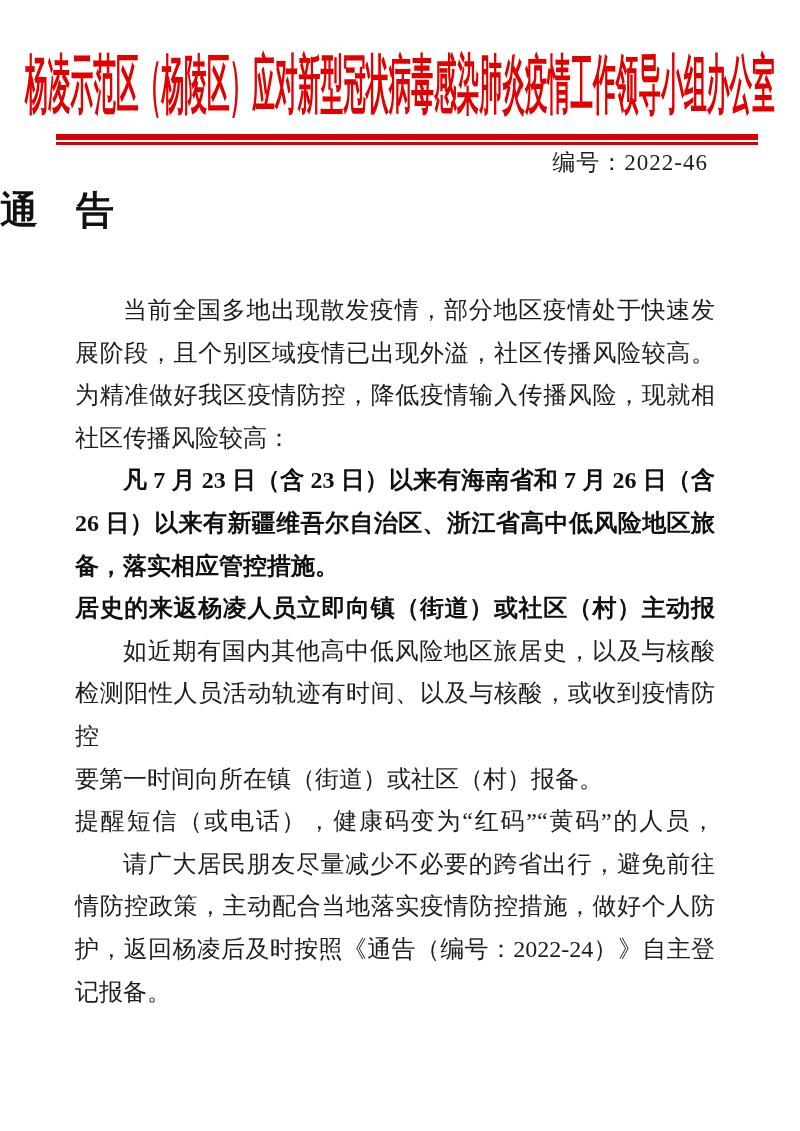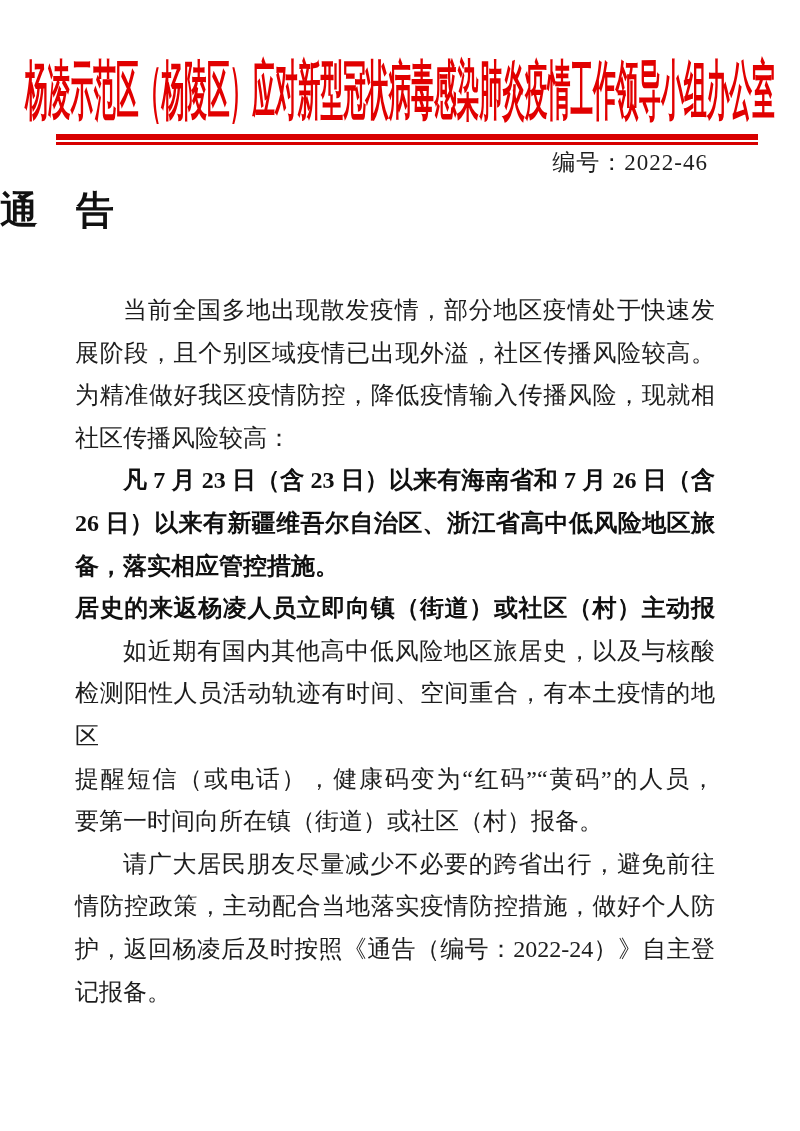--- a/index.html
+++ b/index.html
@@ -23,21 +23,20 @@
   }
   
   .org {
     position: absolute;
     top: 53px;
     left: 0;
     width: 800px;
     height: 76px;
     display: flex;
     justify-content: center;
-    align-items: center;
   }
   .org-text {
     font-size: 64px;
     font-weight: bold;
     line-height: 1;
     color: var(--header-red);
     white-space: nowrap;
     transform: scaleX(0.355);
     transform-origin: center;
   }
@@ -120,23 +119,23 @@
         <div class="line">社区传播风险较高：</div>
       </div>
       <div class="para bold">
         <div class="line fill indent">凡 7 月 23 日（含 23 日）以来有海南省和 7 月 26 日（含</div>
         <div class="line fill">26 日）以来有新疆维吾尔自治区、浙江省高中低风险地区旅</div>
         <div class="line">备，落实相应管控措施。</div>
         <div class="line fill">居史的来返杨凌人员立即向镇（街道）或社区（村）主动报</div>
       </div>
       <div class="para">
         <div class="line fill indent">如近期有国内其他高中低风险地区旅居史，以及与核酸</div>
-        <div class="line fill">检测阳性人员活动轨迹有时间、空间重合，有本土疫情的地区</div>
+        <div class="line fill">检测阳性人员活动轨迹有时间、以及与核酸，或收到疫情防控</div>
+        <div class="line">要第一时间向所在镇（街道）或社区（村）报备。</div>
         <div class="line fill">提醒短信（或电话），健康码变为“红码”“黄码”的人员，</div>
-        <div class="line">要第一时间向所在镇（街道）或社区（村）报备。</div>
       </div>
       <div class="para">
         <div class="line fill indent">请广大居民朋友尽量减少不必要的跨省出行，避免前往</div>
         <div class="line fill">情防控政策，主动配合当地落实疫情防控措施，做好个人防</div>
         <div class="line fill">护，返回杨凌后及时按照《通告（编号：2022-24）》自主登</div>
         <div class="line">记报备。</div>
       </div>
     </div>
 
 </div>

